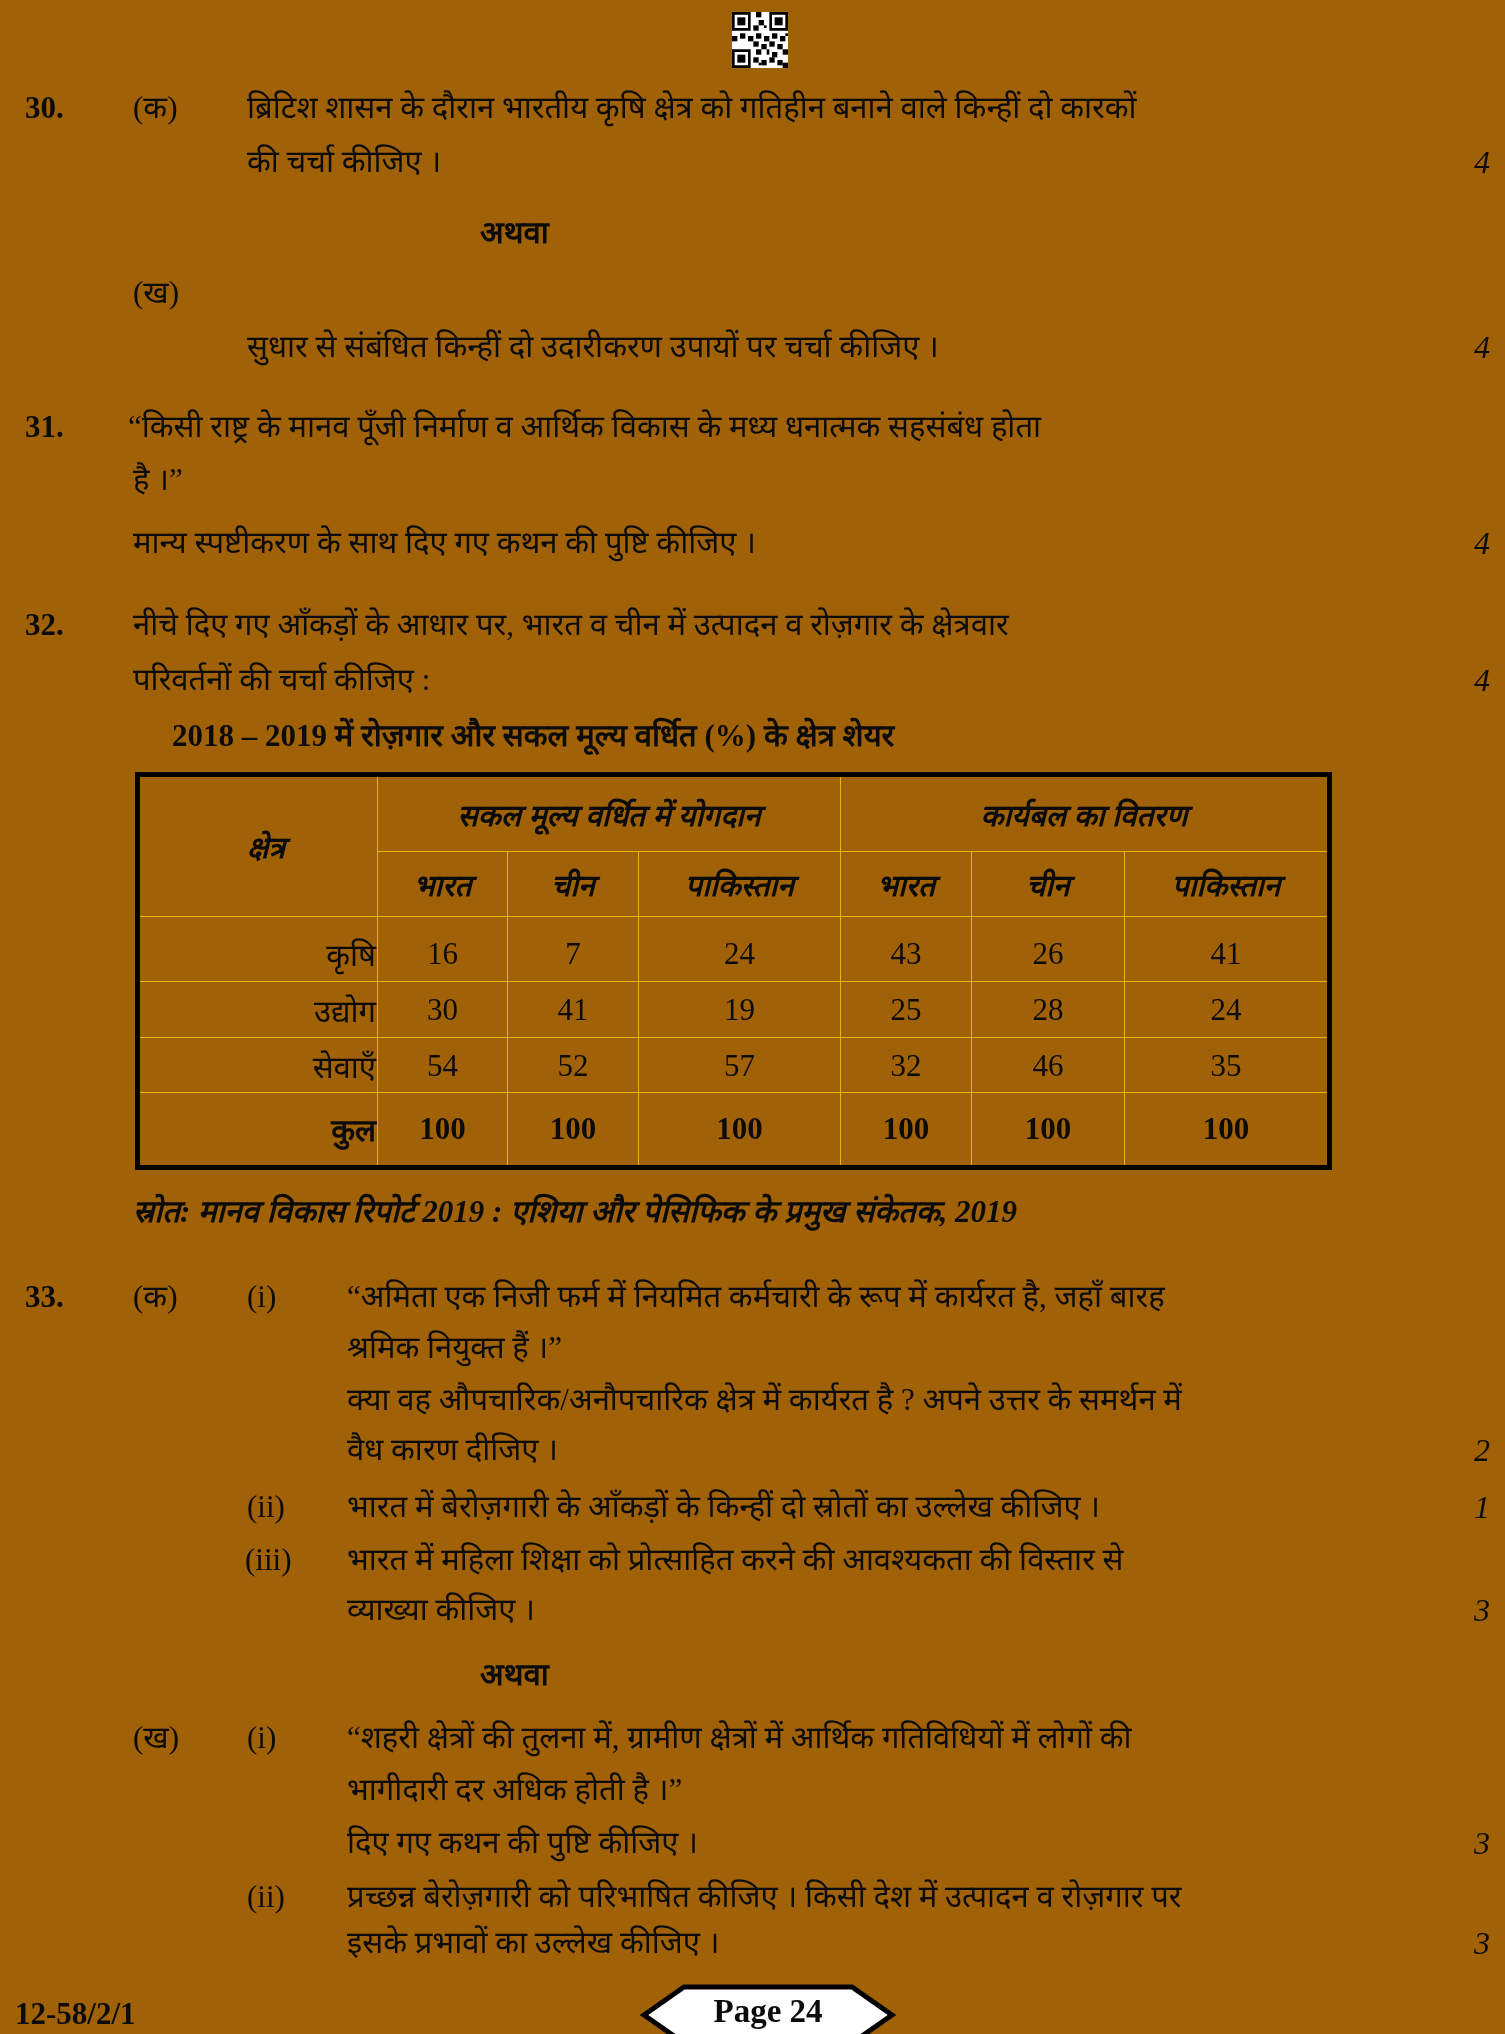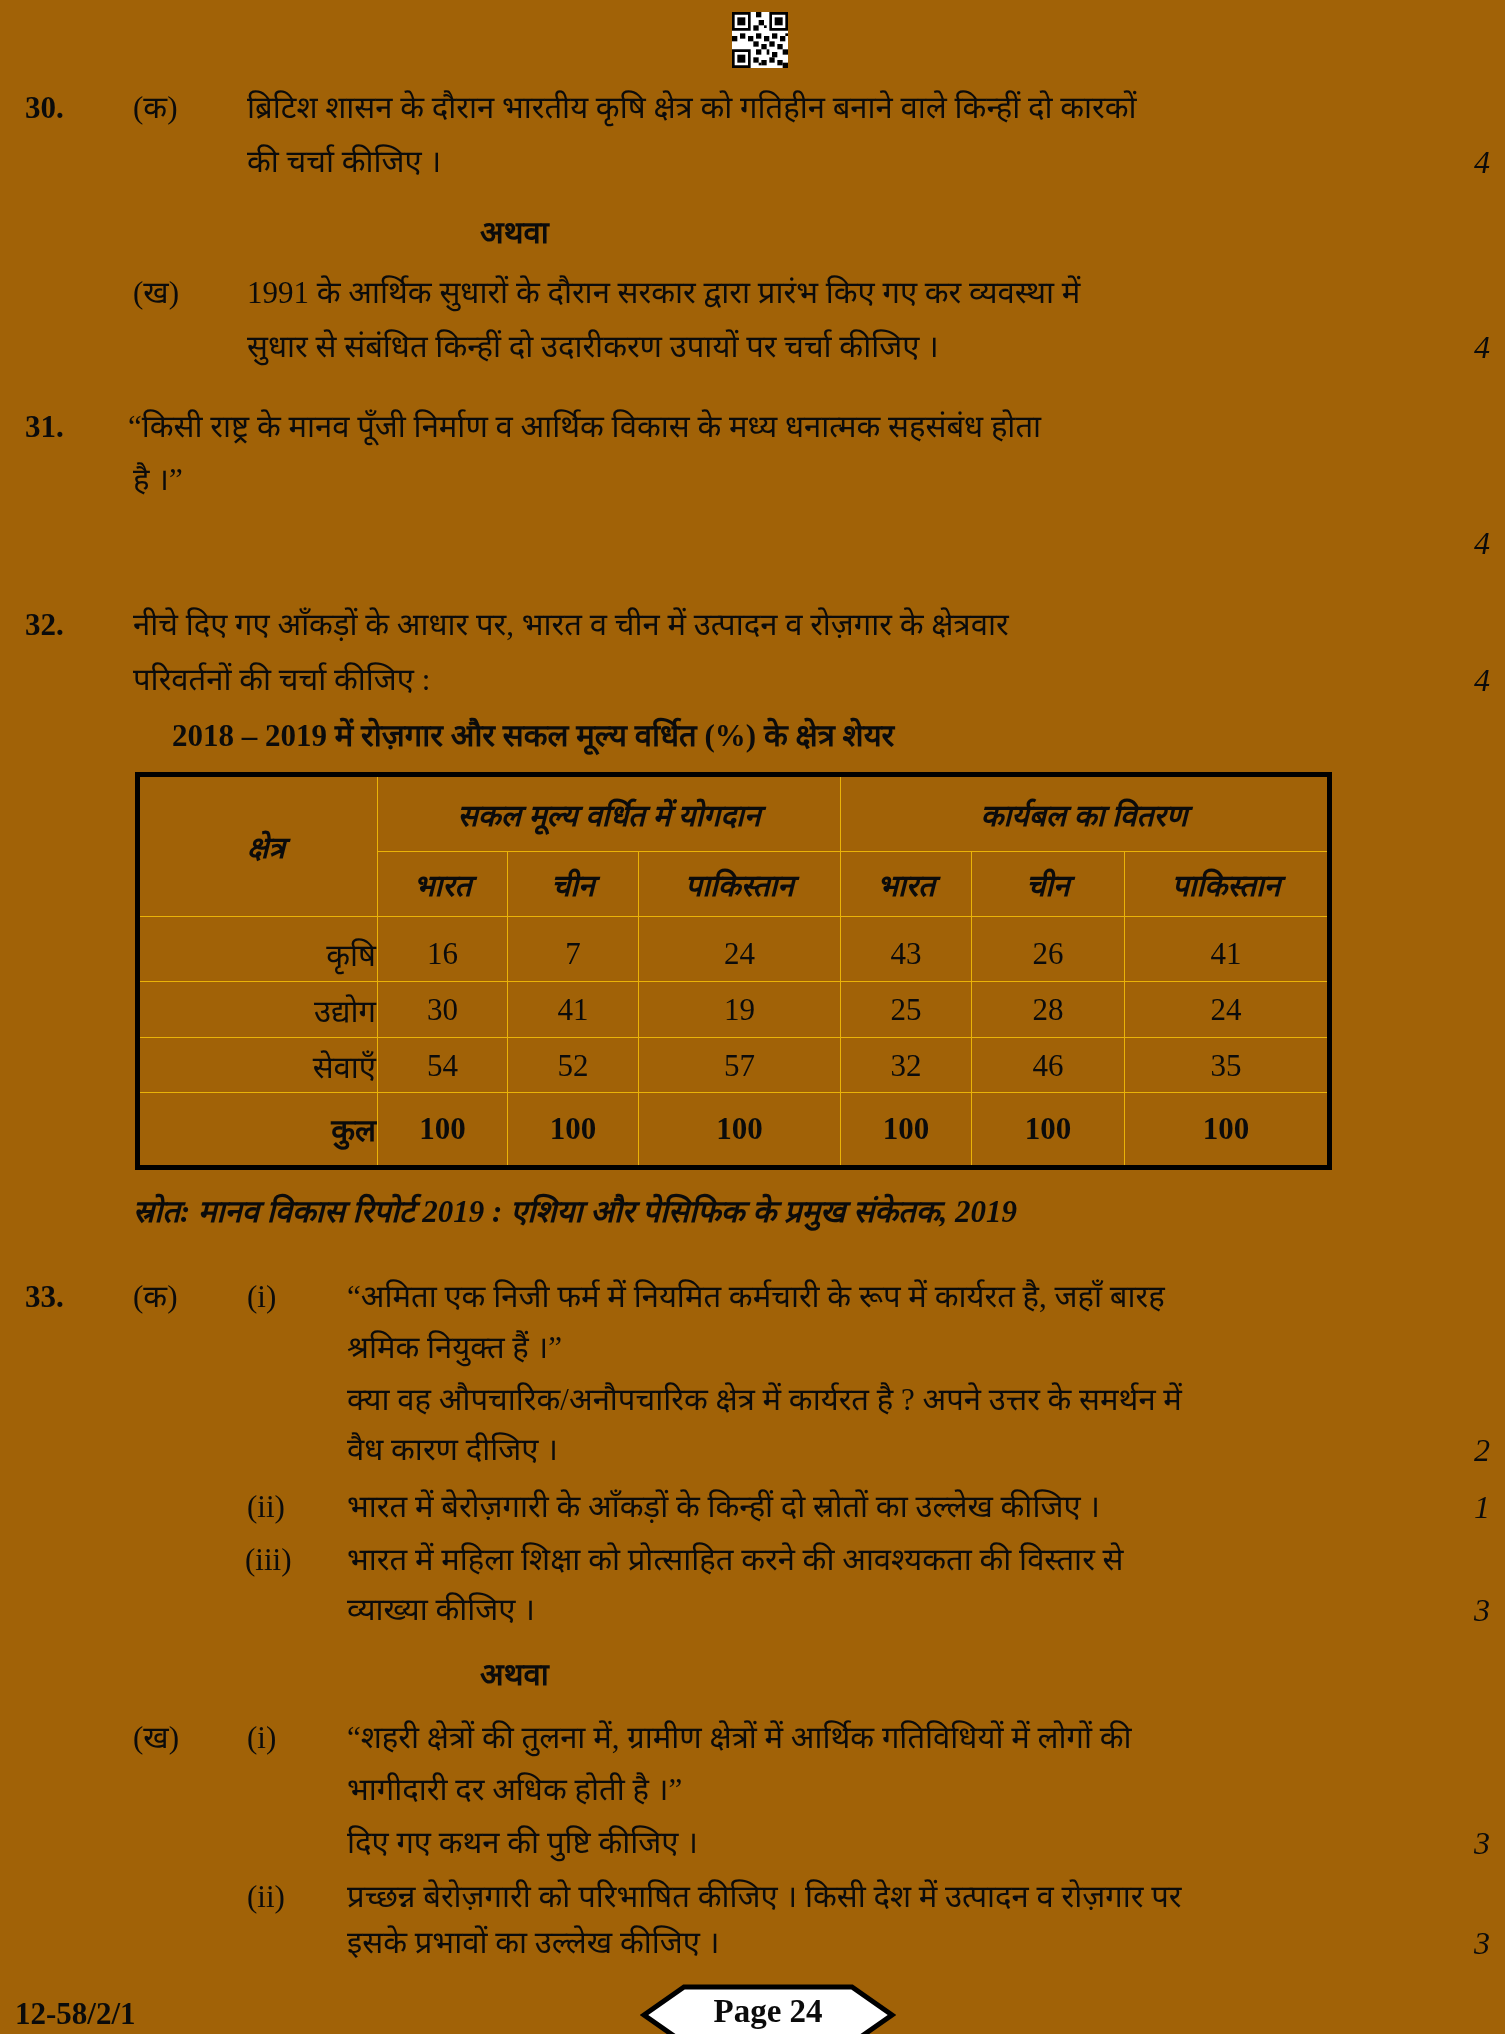--- a/index.html
+++ b/index.html
@@ -77,27 +77,27 @@
 
   <div class="line bold" style="left:25px;top:88px">30.</div>
   <div class="line" style="left:133px;top:88px">(क)</div>
   <div class="line" style="left:247px;top:88px">ब्रिटिश शासन के दौरान भारतीय कृषि क्षेत्र को गतिहीन बनाने वाले किन्हीं दो कारकों</div>
   <div class="line" style="left:247px;top:142px">की चर्चा कीजिए ।</div>
   <div class="line mark" style="left:1448px;top:142px">4</div>
 
   <div class="line bold" style="left:480px;top:213px">अथवा</div>
 
   <div class="line" style="left:133px;top:273px">(ख)</div>
-  <div class="line" style="left:247px;top:273px">1991 के आर्थिक सुधारों के दौरान सरकार द्वारा प्रारंभ किए गए कर व्यवस्था में</div>
   <div class="line" style="left:247px;top:327px">सुधार से संबंधित किन्हीं दो उदारीकरण उपायों पर चर्चा कीजिए ।</div>
   <div class="line mark" style="left:1448px;top:327px">4</div>
 
   <div class="line bold" style="left:25px;top:407px">31.</div>
   <div class="line" style="left:128px;top:407px">“किसी राष्ट्र के मानव पूँजी निर्माण व आर्थिक विकास के मध्य धनात्मक सहसंबंध होता</div>
   <div class="line" style="left:133px;top:460px">है ।”</div>
+  <div class="line" style="left:133px;top:523px">मान्य स्पष्टीकरण के साथ दिए गए कथन की पुष्टि कीजिए ।</div>
   <div class="line mark" style="left:1448px;top:523px">4</div>
 
   <div class="line bold" style="left:25px;top:605px">32.</div>
   <div class="line" style="left:133px;top:605px">नीचे दिए गए आँकड़ों के आधार पर, भारत व चीन में उत्पादन व रोज़गार के क्षेत्रवार</div>
   <div class="line" style="left:133px;top:660px">परिवर्तनों की चर्चा कीजिए :</div>
   <div class="line mark" style="left:1448px;top:660px">4</div>
 
   <div class="line title" style="left:172px;top:716px">2018 – 2019 में रोज़गार और सकल मूल्य वर्धित (%) के क्षेत्र शेयर</div>
 
   <div class="tablewrap">

